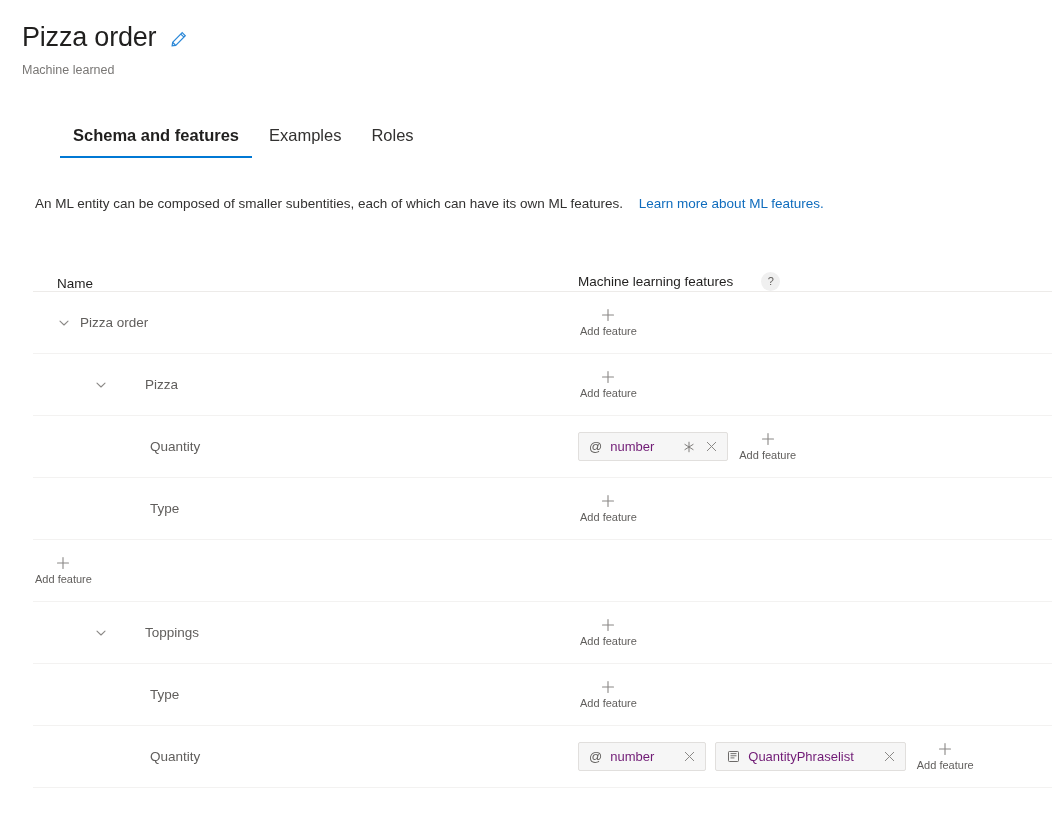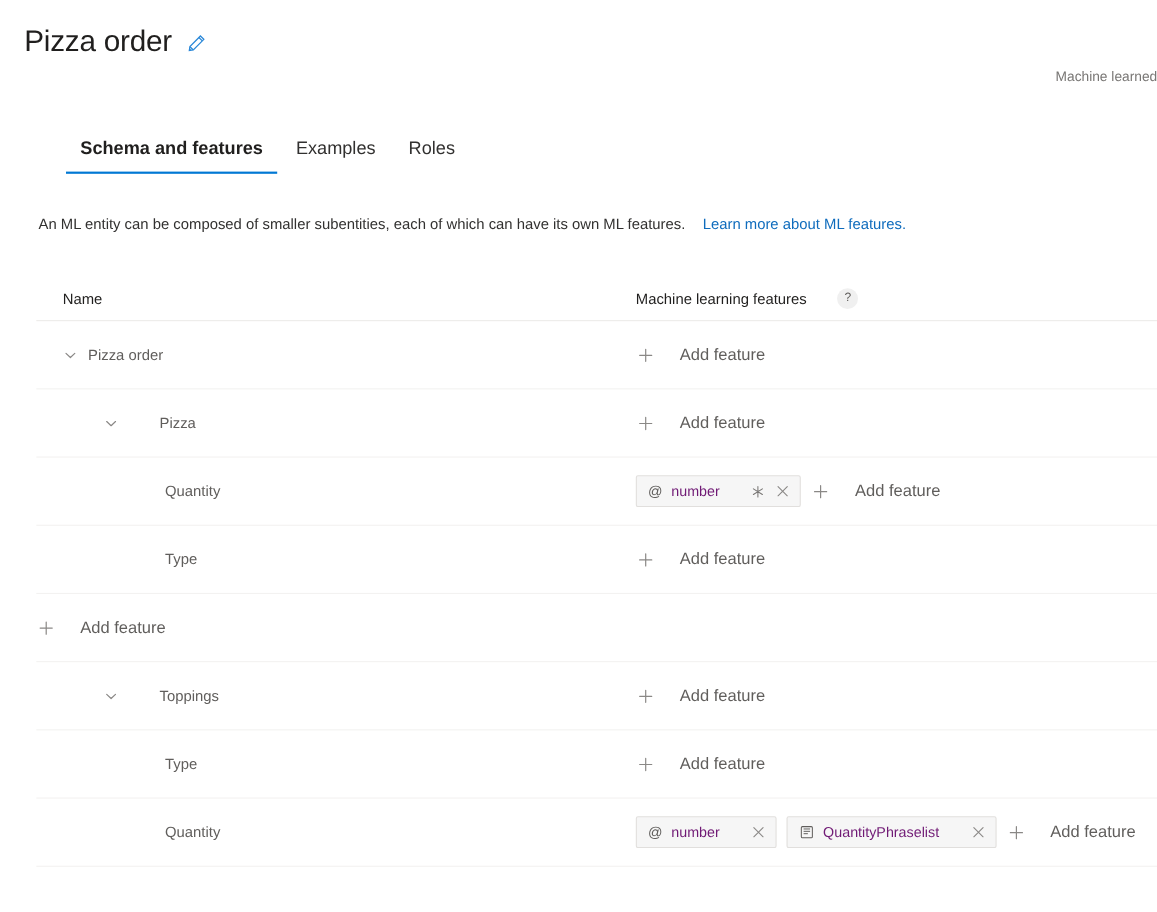--- a/index.html
+++ b/index.html
@@ -39,21 +39,20 @@
     width: 20px;
     height: 20px;
     cursor: pointer;
     margin-top: 4px;
   }
   .subtitle {
     margin-top: 8px;
     font-size: 12.5px;
     color: #797775;
     line-height: 16px;
-    text-align: right;
   }
 
   
   .tabs {
     display: flex;
     align-items: flex-end;
     gap: 0px;
     margin-top: 42px;
     padding-left: 30px;
     height: 38px;
@@ -98,21 +97,21 @@
 
   
   .table {
     margin-top: 38px;
     margin-left: 33px;
     margin-right: 0px;
     width: 1019px;
   }
   .table-header {
     display: flex;
-    align-items: center;
+    align-items: flex-end;
     height: 40px;
     border-bottom: 1px solid #edebe9;
     font-size: 13.5px;
     color: #201f1e;
   }
   .col-name {
     width: 545px;
     padding-left: 24px;
     box-sizing: border-box;
   }
@@ -220,26 +219,27 @@
     align-items: center;
     justify-content: center;
     width: 14px;
     height: 14px;
   }
 
   
   .add-feature {
     display: inline-flex;
     align-items: center;
-    gap: 24px;
-    font-size: 15px;
+    gap: 3px;
+    font-size: 11px;
     color: #605e5c;
     cursor: pointer;
     padding: 4px 2px;
     white-space: nowrap;
+    flex-direction: column;
   }
   .plus-icon {
     display: inline-flex;
     align-items: center;
     justify-content: center;
     width: 14px;
     height: 14px;
   }
 </style>
 </head>

